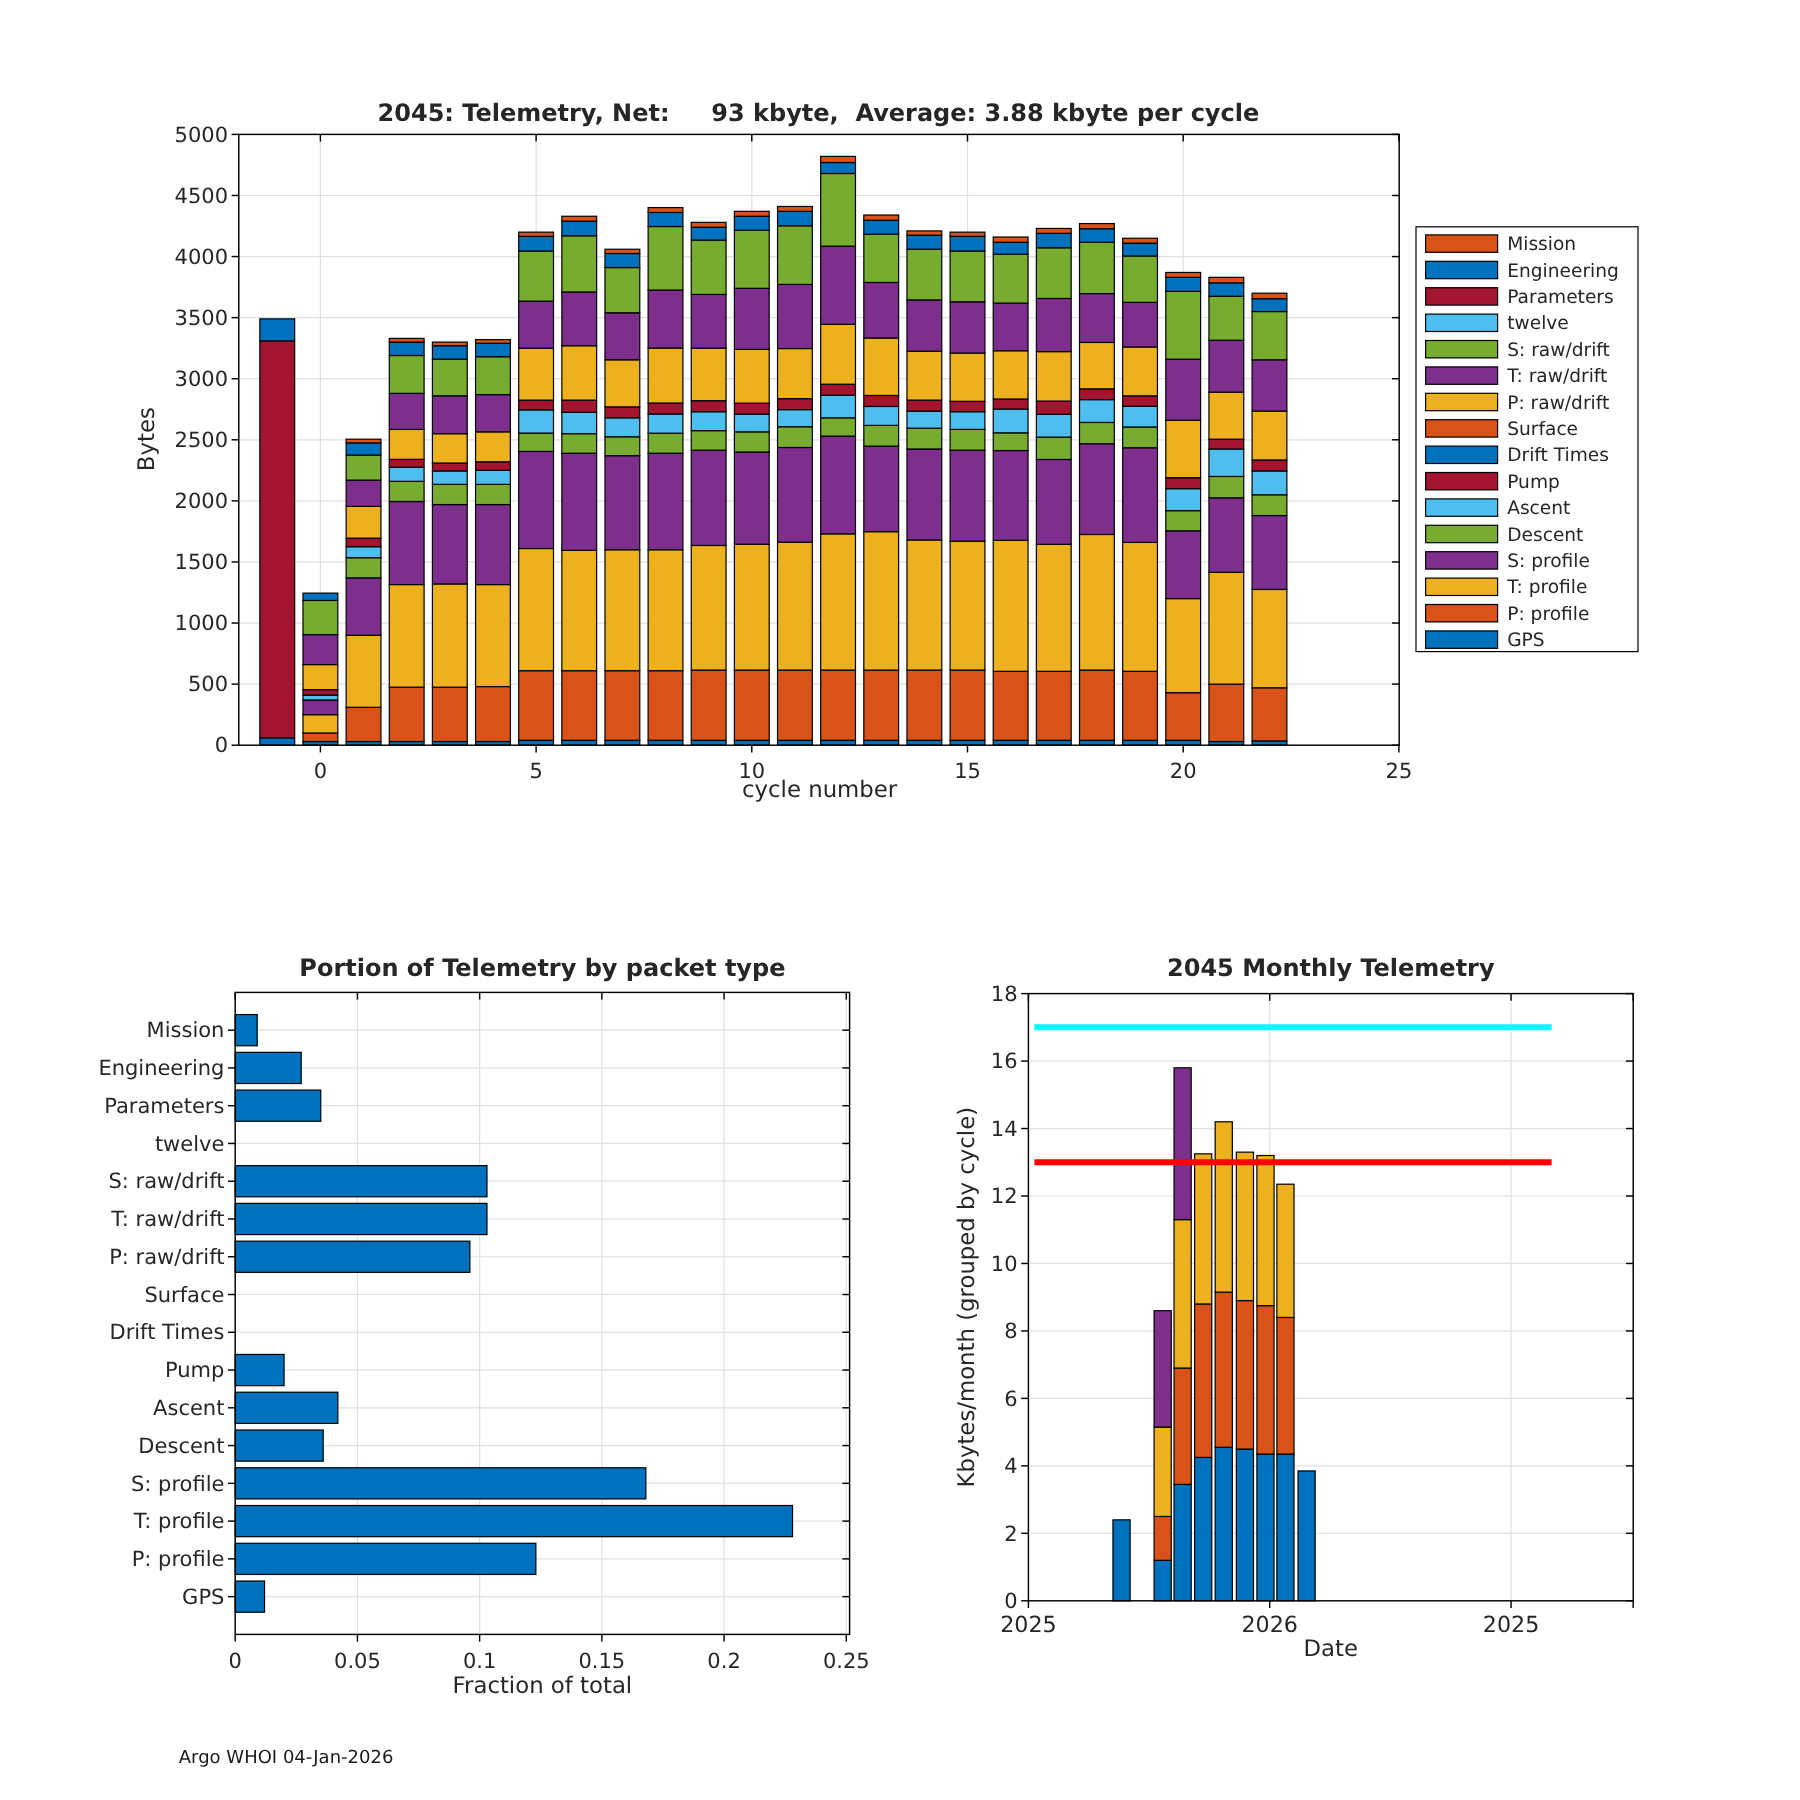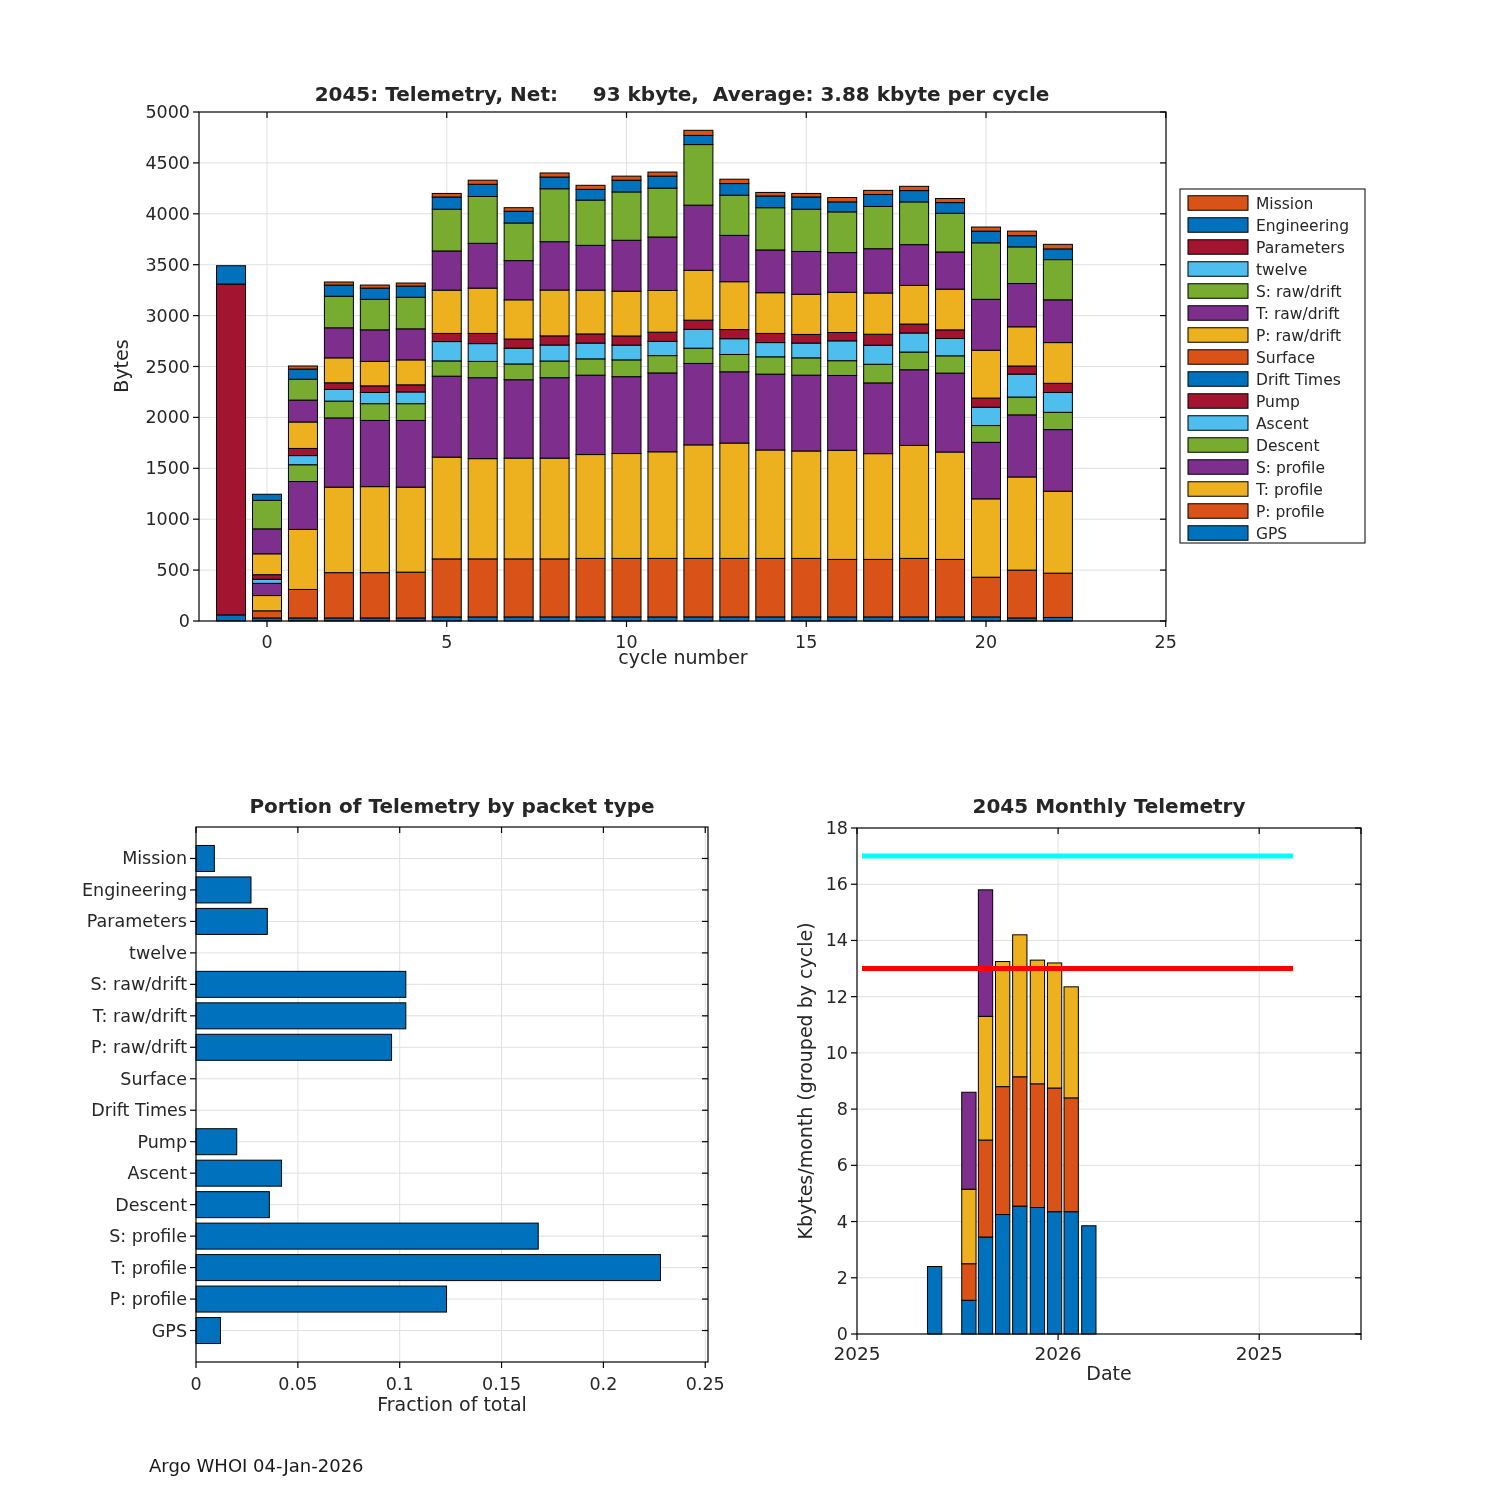--- a/index.html
+++ b/index.html
@@ -3,21 +3,21 @@
 <meta charset="utf-8">
 <style>
   html,body{margin:0;padding:0;background:#fff;}
   body{width:1500px;height:1500px;position:relative;overflow:hidden;
        font-family:"DejaVu Sans", sans-serif;}
   svg text{font-family:"DejaVu Sans", sans-serif;}
   .t-title{font-size:20px;font-weight:bold;fill:#262626;}
   .t-axis{font-size:19px;fill:#262626;}
   .mid{text-anchor:middle;}
   .pre{white-space:pre;}
-  #figure-footer{position:absolute;left:149px;top:1455px;font-size:18px;color:#1a1a1a;}
+  #figure-footer{position:absolute;left:149px;top:1455px;font-size:15px;color:#1a1a1a;}
 </style>
 </head>
 <body>
 
 
 
 <svg id="figure-svg" width="1500" height="1500" viewBox="0 0 1500 1500" xmlns="http://www.w3.org/2000/svg">
   <g id="layer-charts">
       <line x1="267" y1="112" x2="267" y2="621" stroke="#E0E0E0" stroke-width="1"></line>
       <line x1="446.75" y1="112" x2="446.75" y2="621" stroke="#E0E0E0" stroke-width="1"></line>

